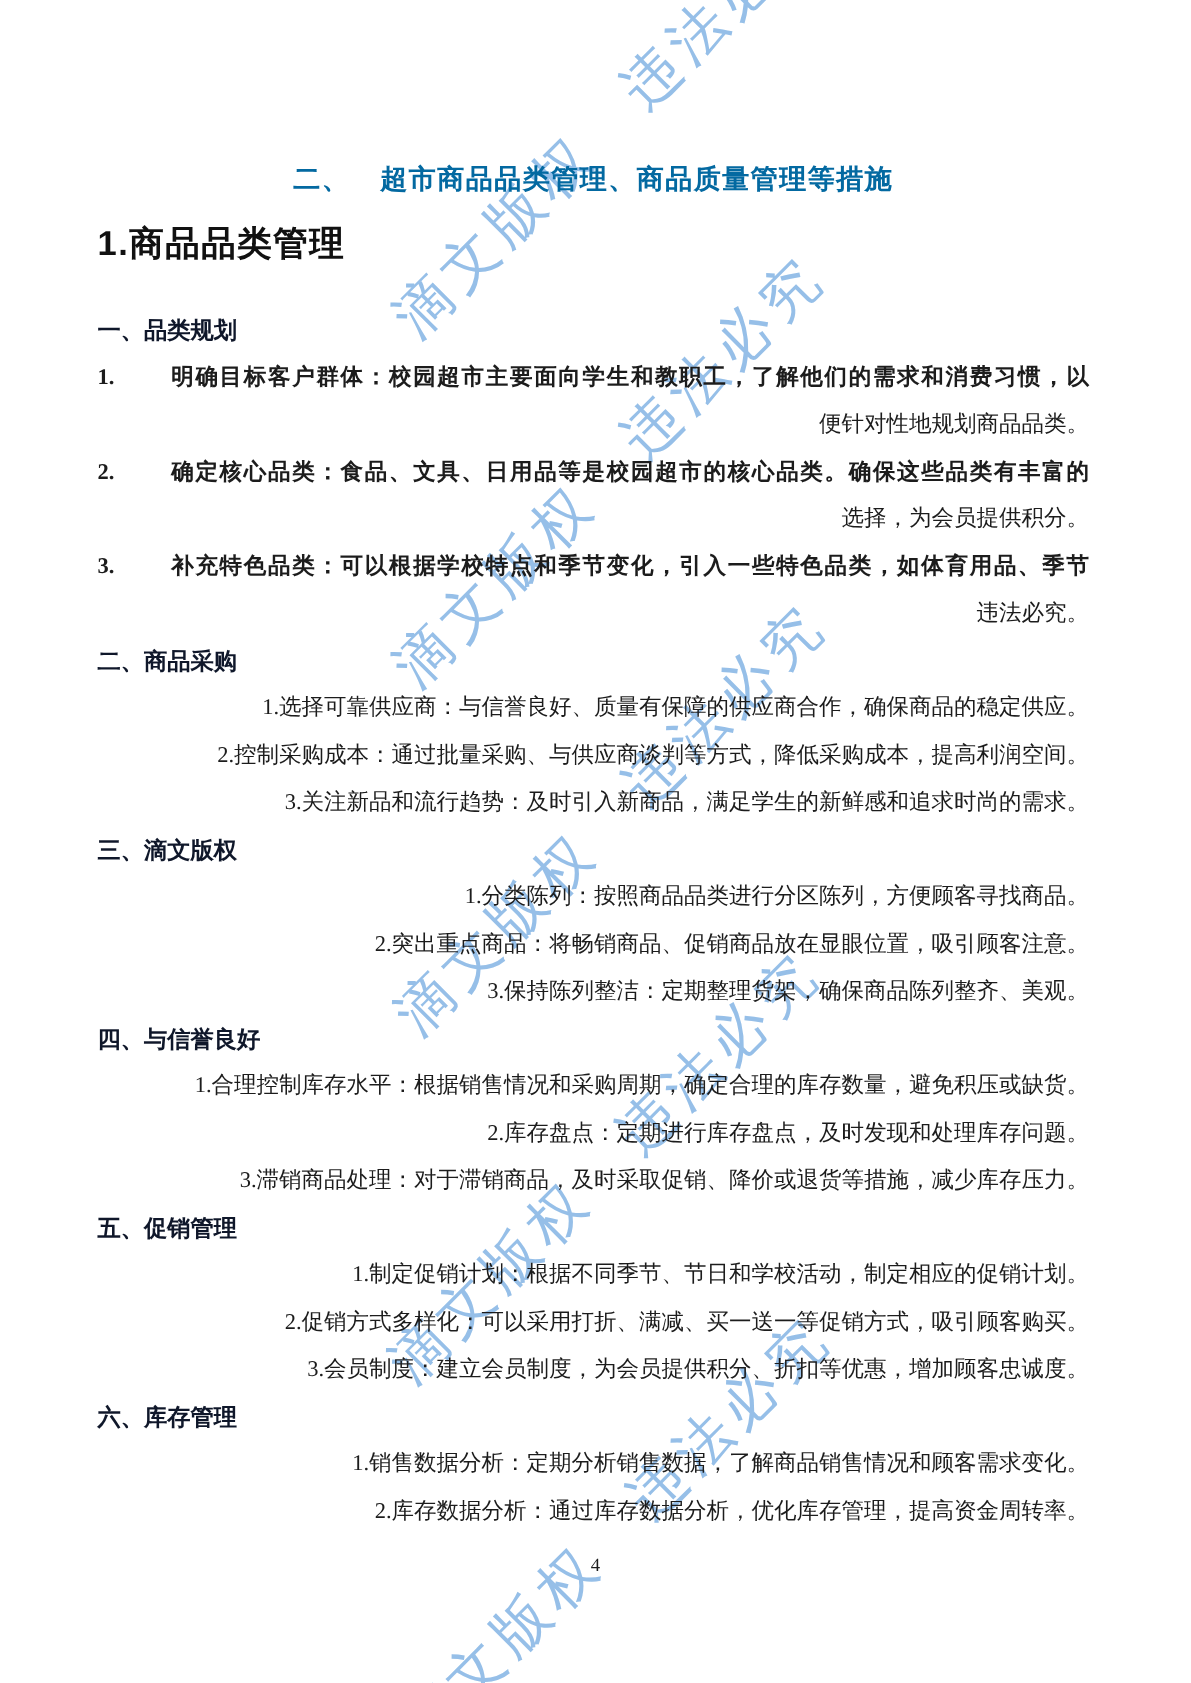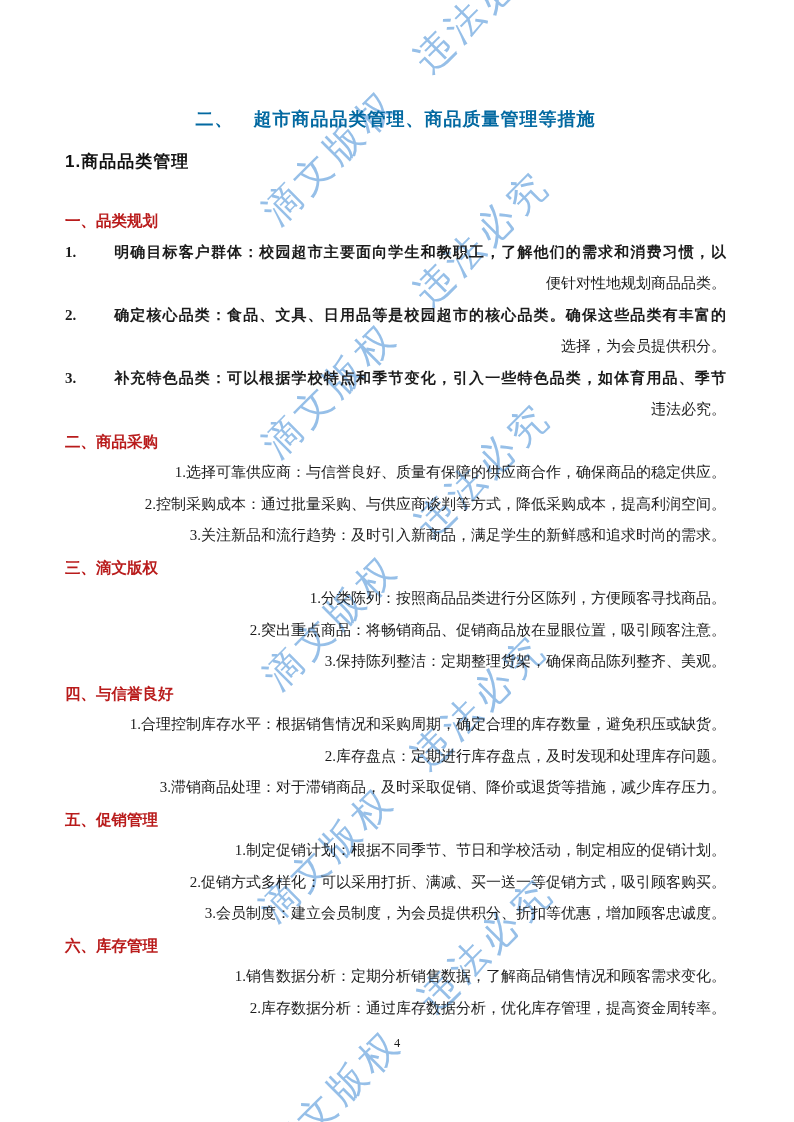--- a/index.html
+++ b/index.html
@@ -37,31 +37,31 @@
     font-size:18px;
     letter-spacing:1px;
     color:#0369a1;
   }
   .title-gap{display:inline-block;width:20px;}
   .doc-heading{
     margin-top:16px;
     height:28px;line-height:28px;
     font-family:"Liberation Sans","DejaVu Sans",sans-serif;
     font-weight:bold;
-    font-size:17px;
+    font-size:23px;
     letter-spacing:1px;
     color:#111;
   }
   .sections{margin-top:29px;}
   .section-heading{
     line-height:31.5px;
     font-family:Liberation Sans, sans-serif;
     font-weight:bold;
     font-size:15.5px;
-    color:#b91c1c;
+    color:#0f172a;
   }
   .item-line{
     line-height:31.5px;
     font-size:15px;
     text-align:right;
   }
   .item-line.stretch{
     text-align:justify;
     text-align-last:justify;
     text-justify:inter-character;

